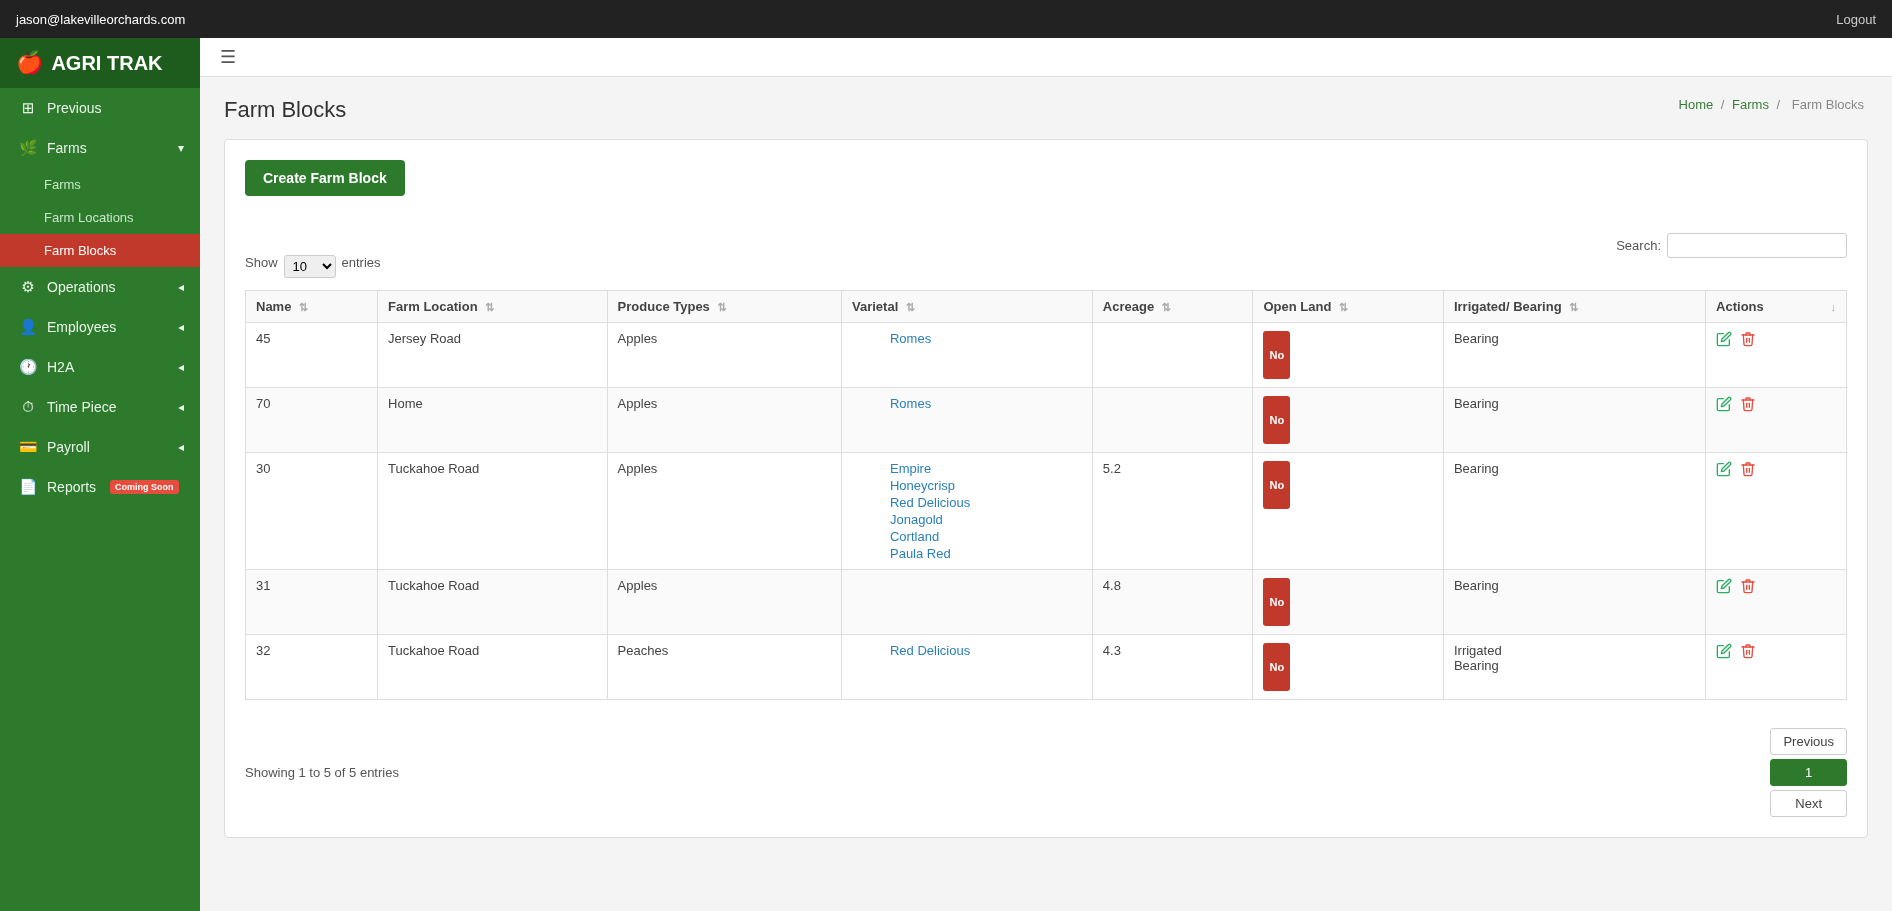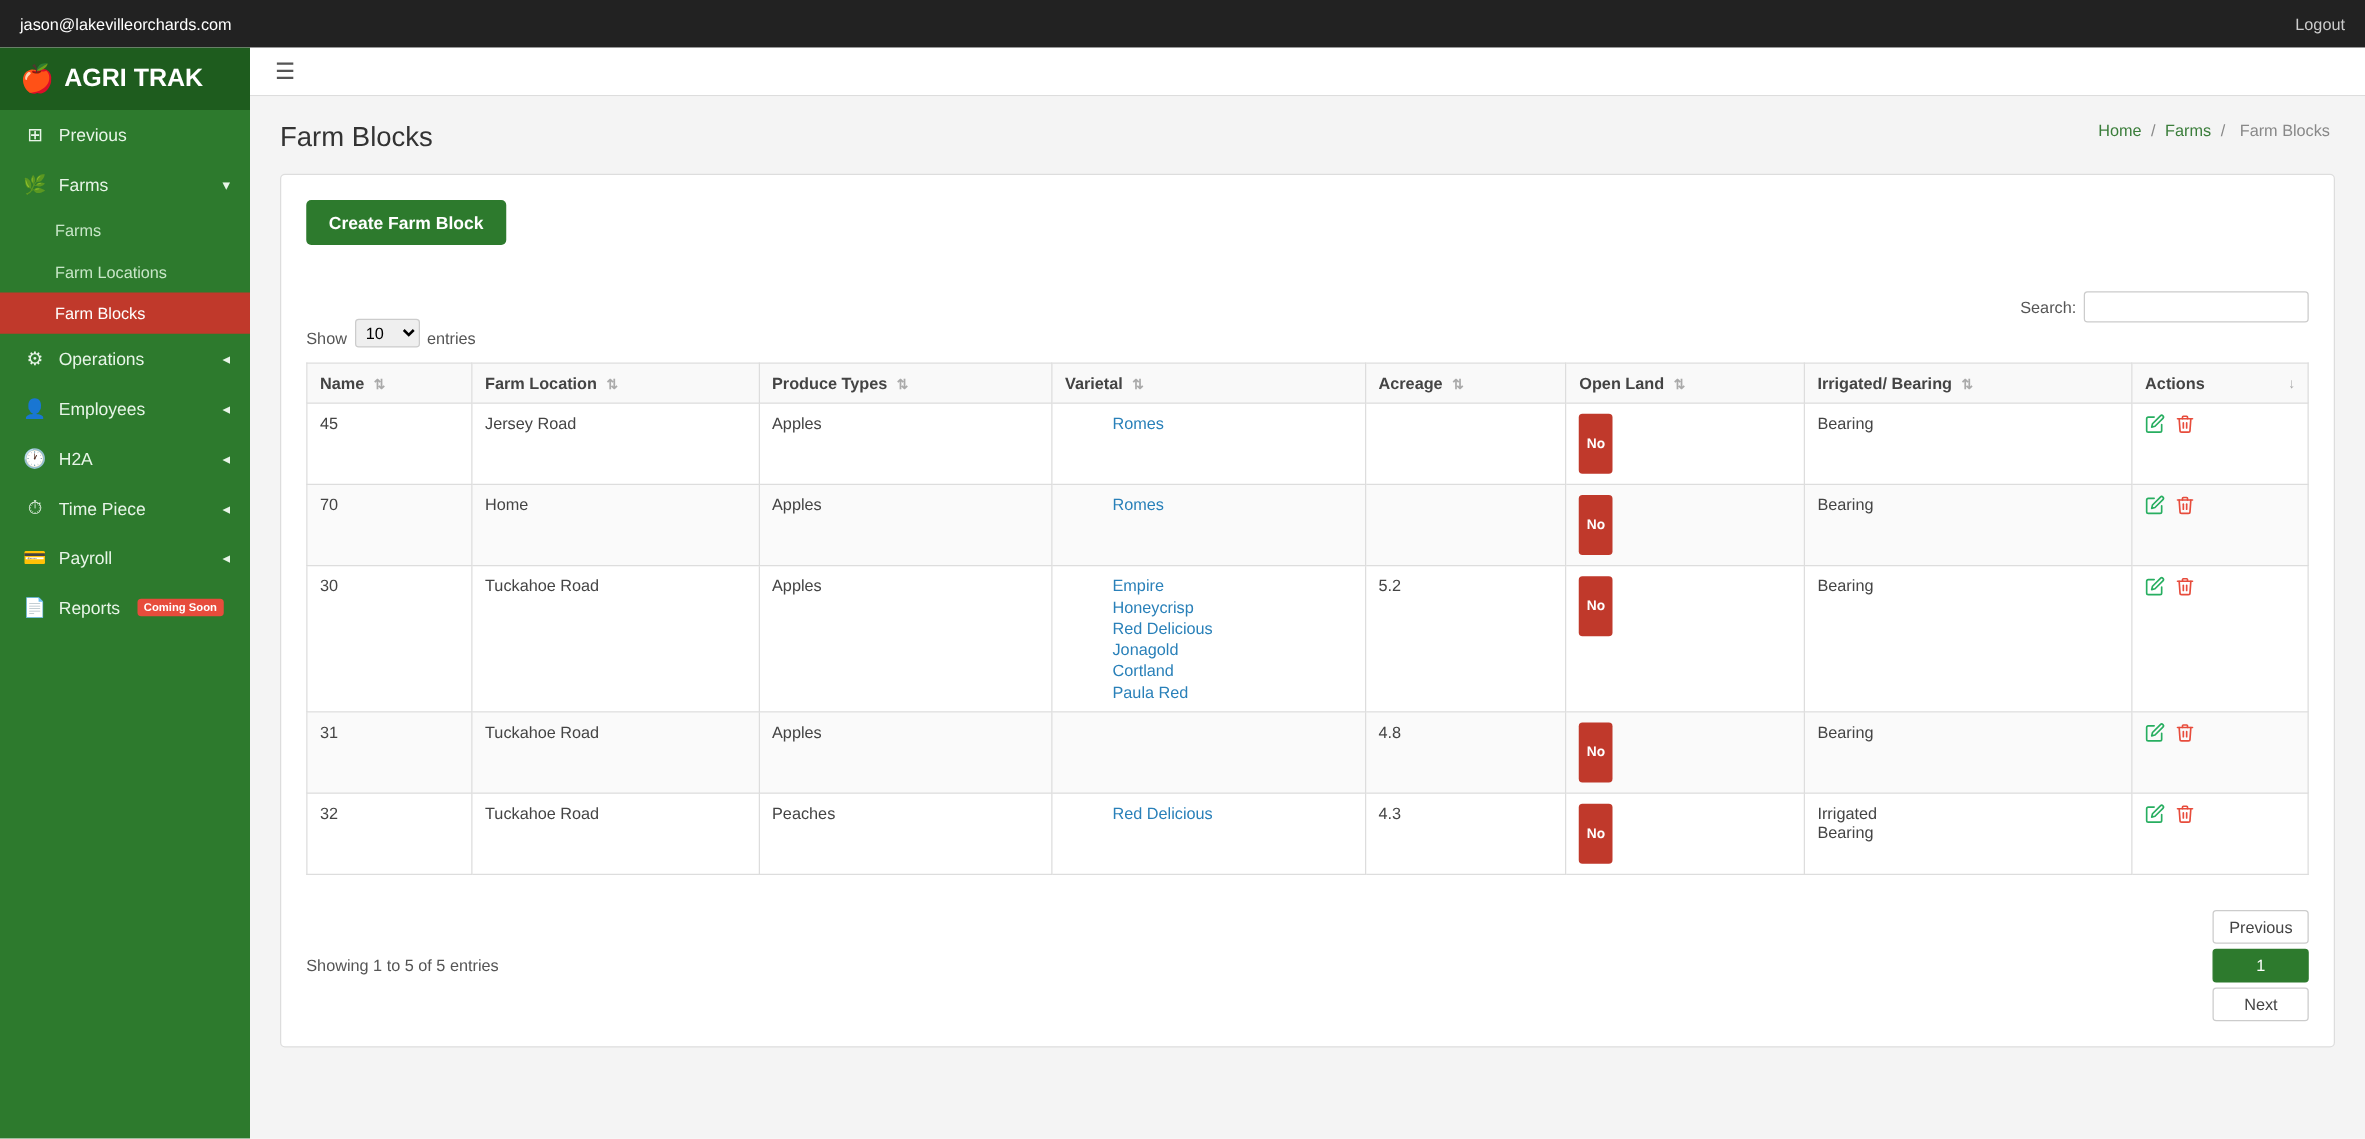--- a/index.html
+++ b/index.html
@@ -123,21 +123,21 @@
       font-weight: bold;
     }
 
     
     .table-controls {
       display: flex;
       justify-content: space-between;
       align-items: center;
       margin-bottom: 12px;
     }
-    .show-entries { display: flex; align-items: flex-end; gap: 6px; font-size: 13px; color: #555; margin-top: 43px; }
+    .show-entries { display: flex; align-items: flex-start; gap: 6px; font-size: 13px; color: #555; margin-top: 43px; }
     .show-entries select {
       padding: 2px 4px;
       border: 1px solid #ccc;
       border-radius: 3px;
       font-size: 13px;
     }
     .table-search { display: flex; align-items: center; gap: 6px; font-size: 13px; color: #555; }
     .table-search input {
       border: 1px solid #ccc;
       border-radius: 3px;

